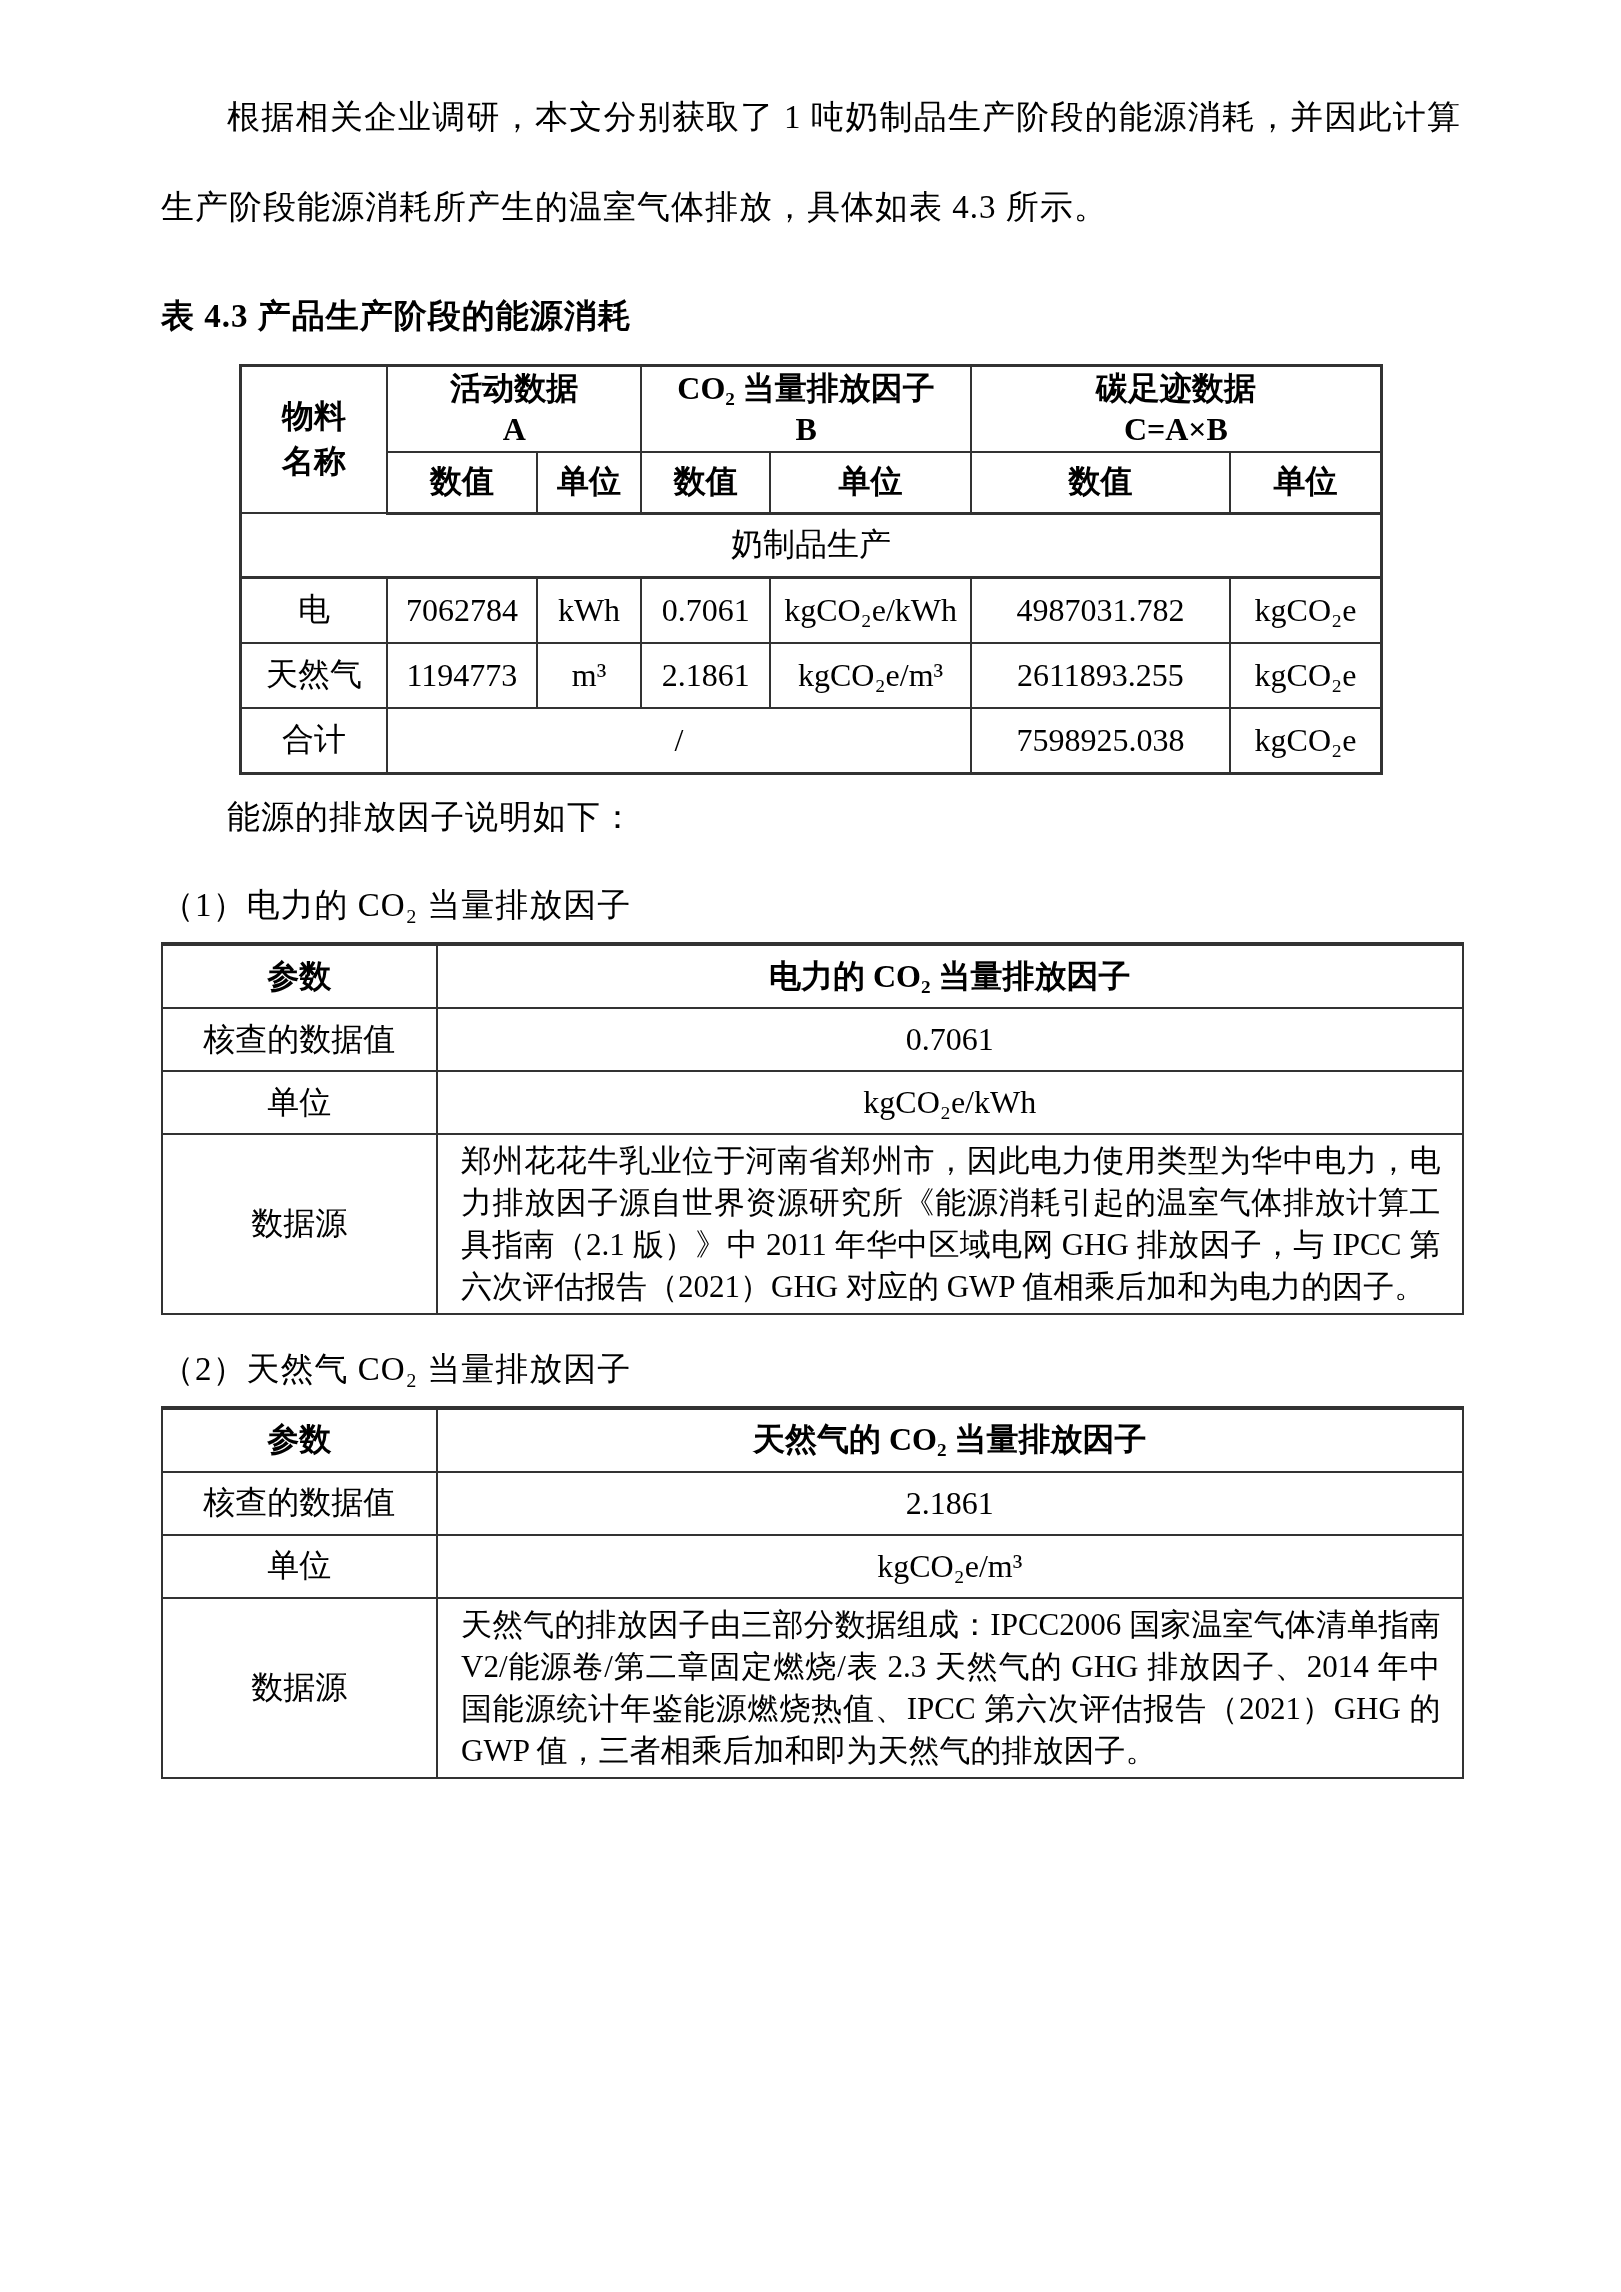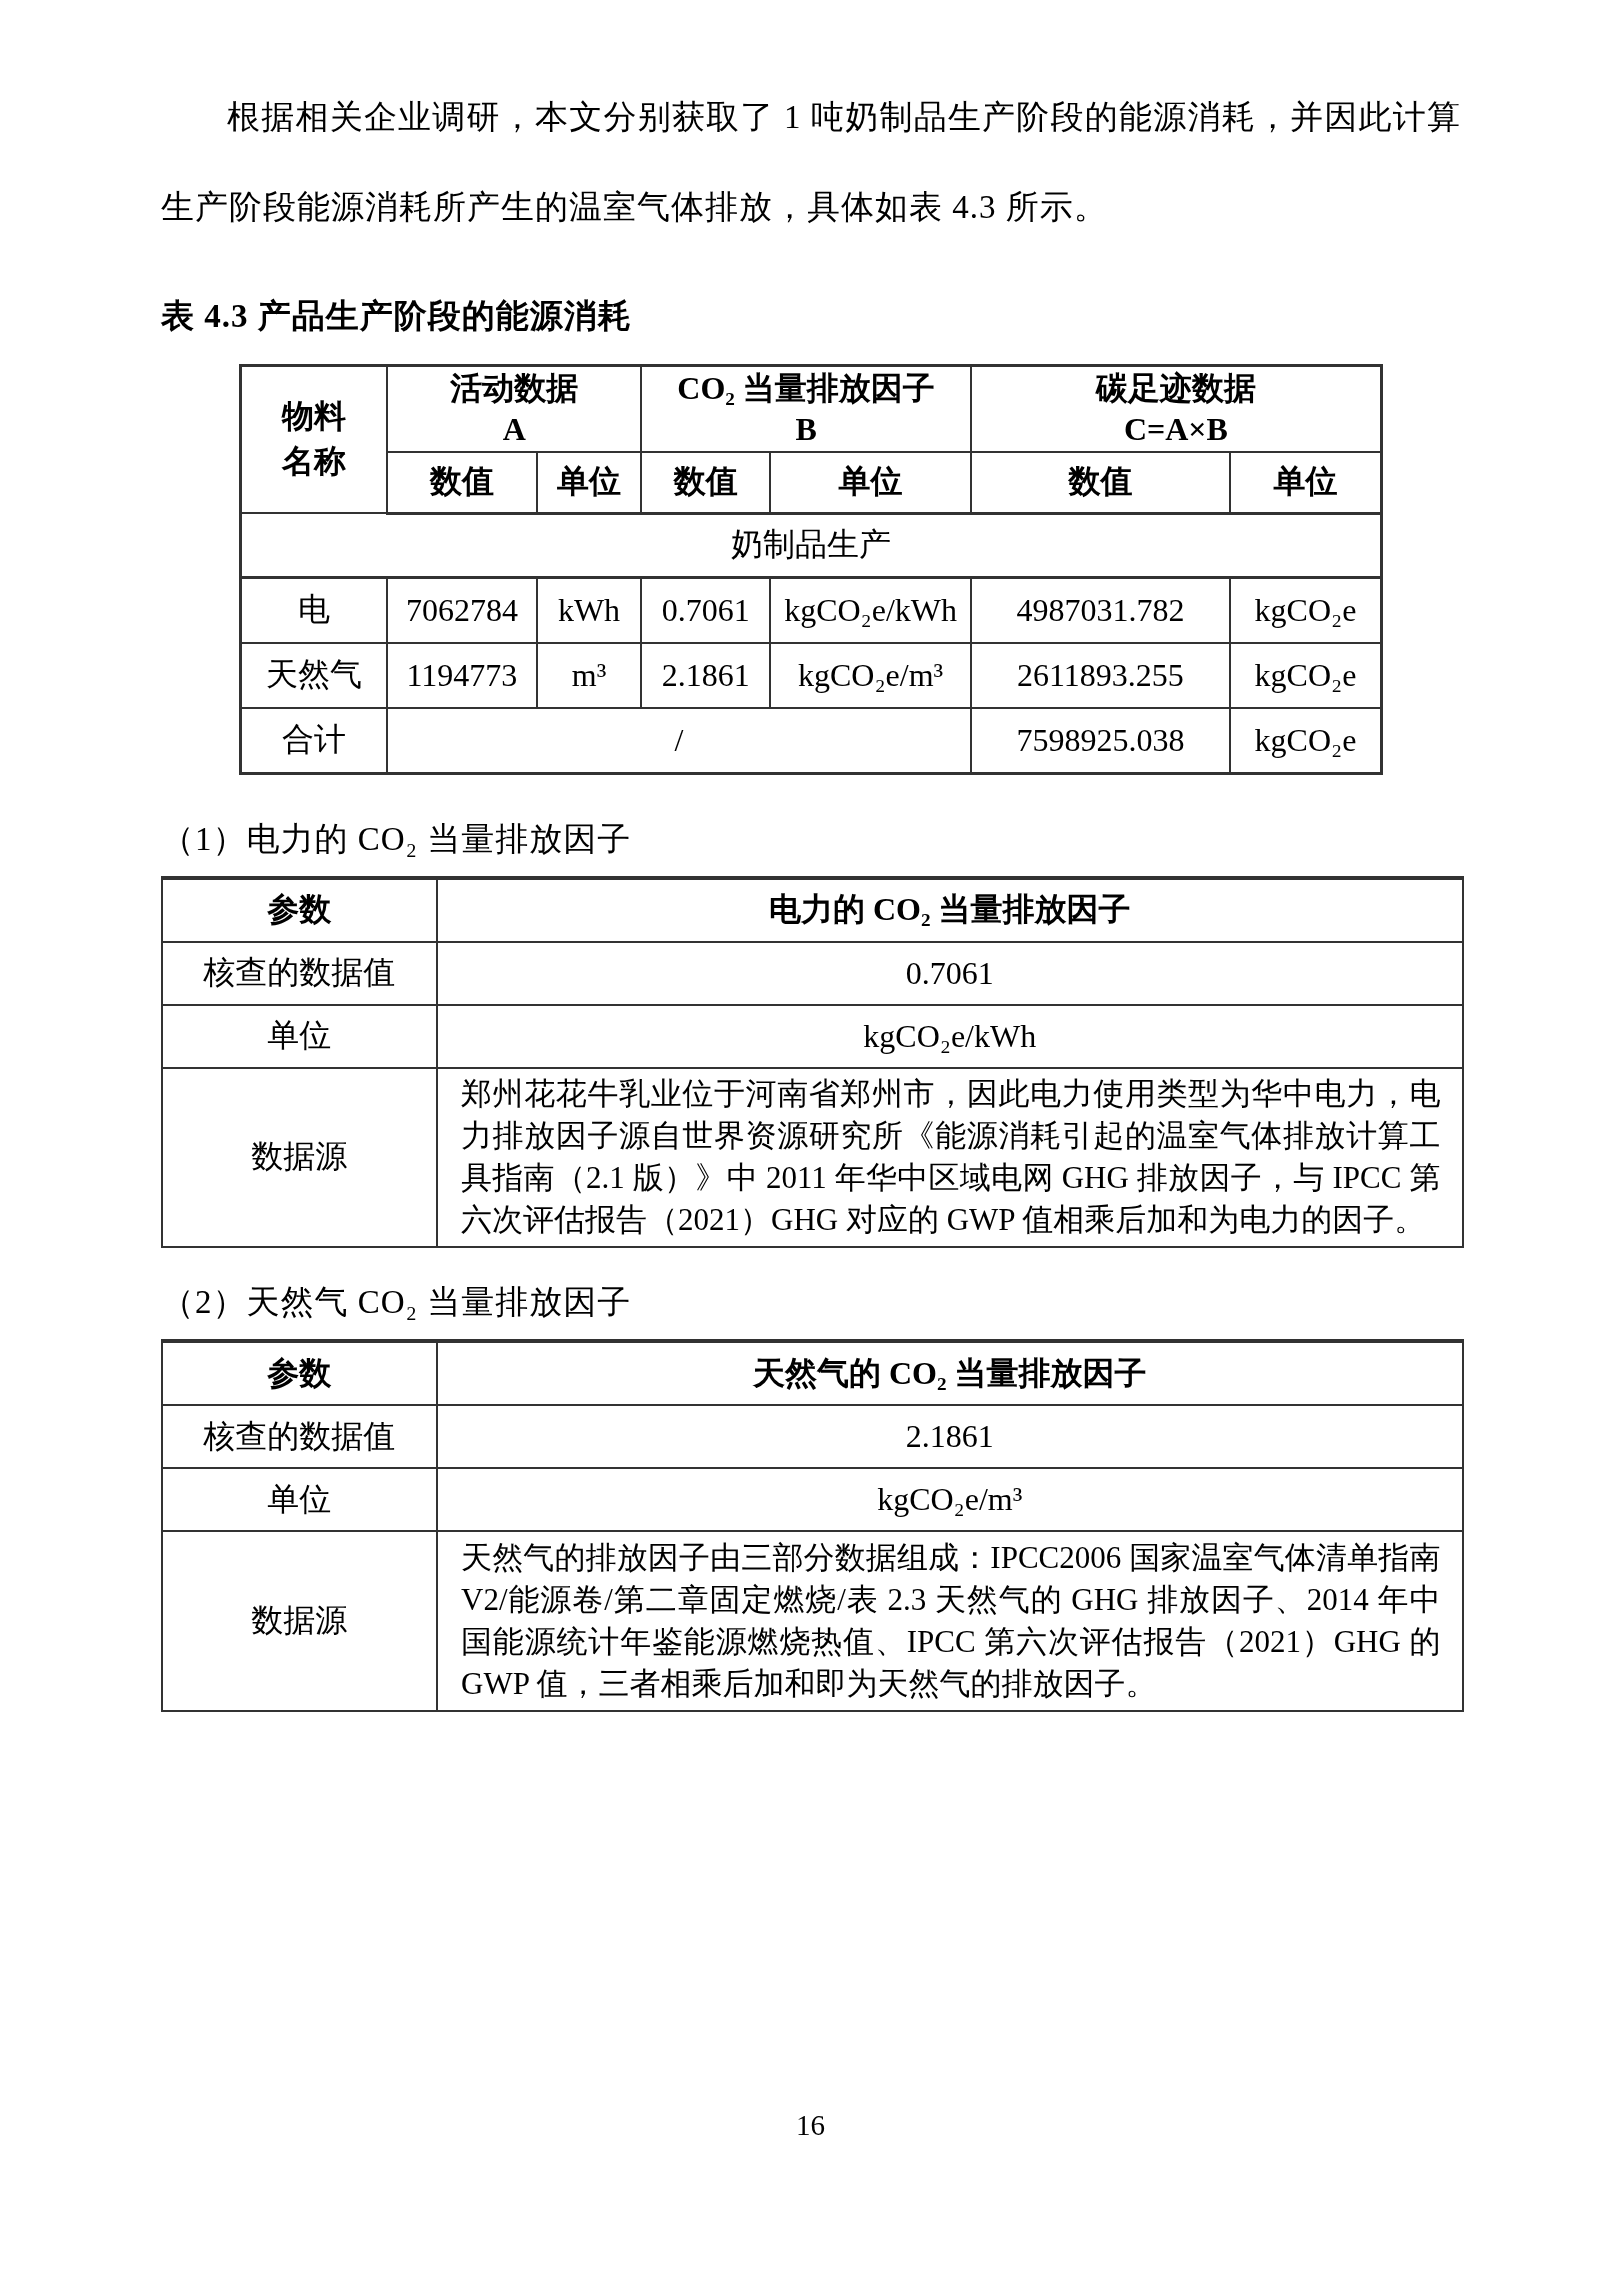--- a/index.html
+++ b/index.html
@@ -153,20 +153,21 @@
         </tr>
         <tr class="row-data">
           <td>合计</td>
           <td colspan="4">/</td>
           <td>7598925.038</td>
           <td>kgCO₂e</td>
         </tr>
       </tbody>
     </table>
 
+    <p class="note">能源的排放因子说明如下：</p>
 
     <div class="fheading">（1）电力的 CO₂ 当量排放因子</div>
 
     <table class="ptable">
       <colgroup>
           <col style="width:21.1%">
           <col style="width:78.9%">
         </colgroup>
       <tbody>
         <tr class="prow">
@@ -210,15 +211,14 @@
         </tr>
         <tr>
           <td class="lbl">数据源</td>
           <td class="src">天然气的排放因子由三部分数据组成：IPCC2006 国家温室气体清单指南 V2/能源卷/第二章固定燃烧/表 2.3 天然气的 GHG 排放因子、2014 年中国能源统计年鉴能源燃烧热值、IPCC 第六次评估报告（2021）GHG 的 GWP 值，三者相乘后加和即为天然气的排放因子。</td>
         </tr>
       </tbody>
     </table>
 
   </div>
 
-  <div class="pageno">16</div>
 </div>
 
 
 </body></html>

